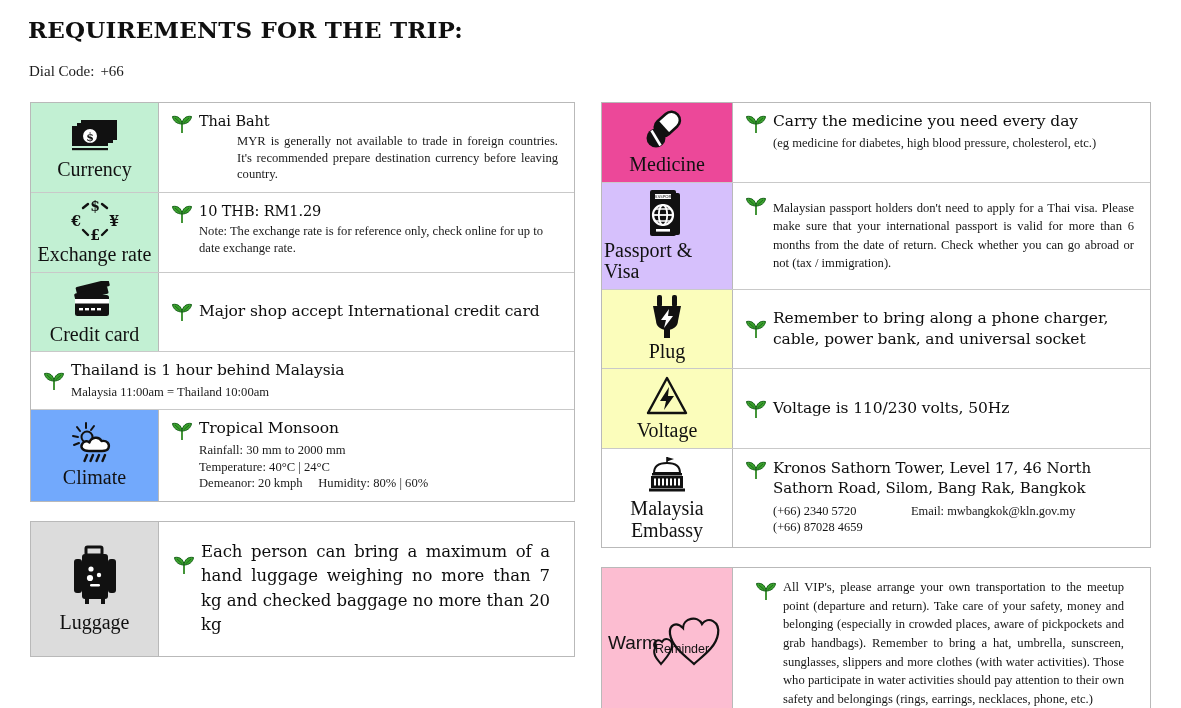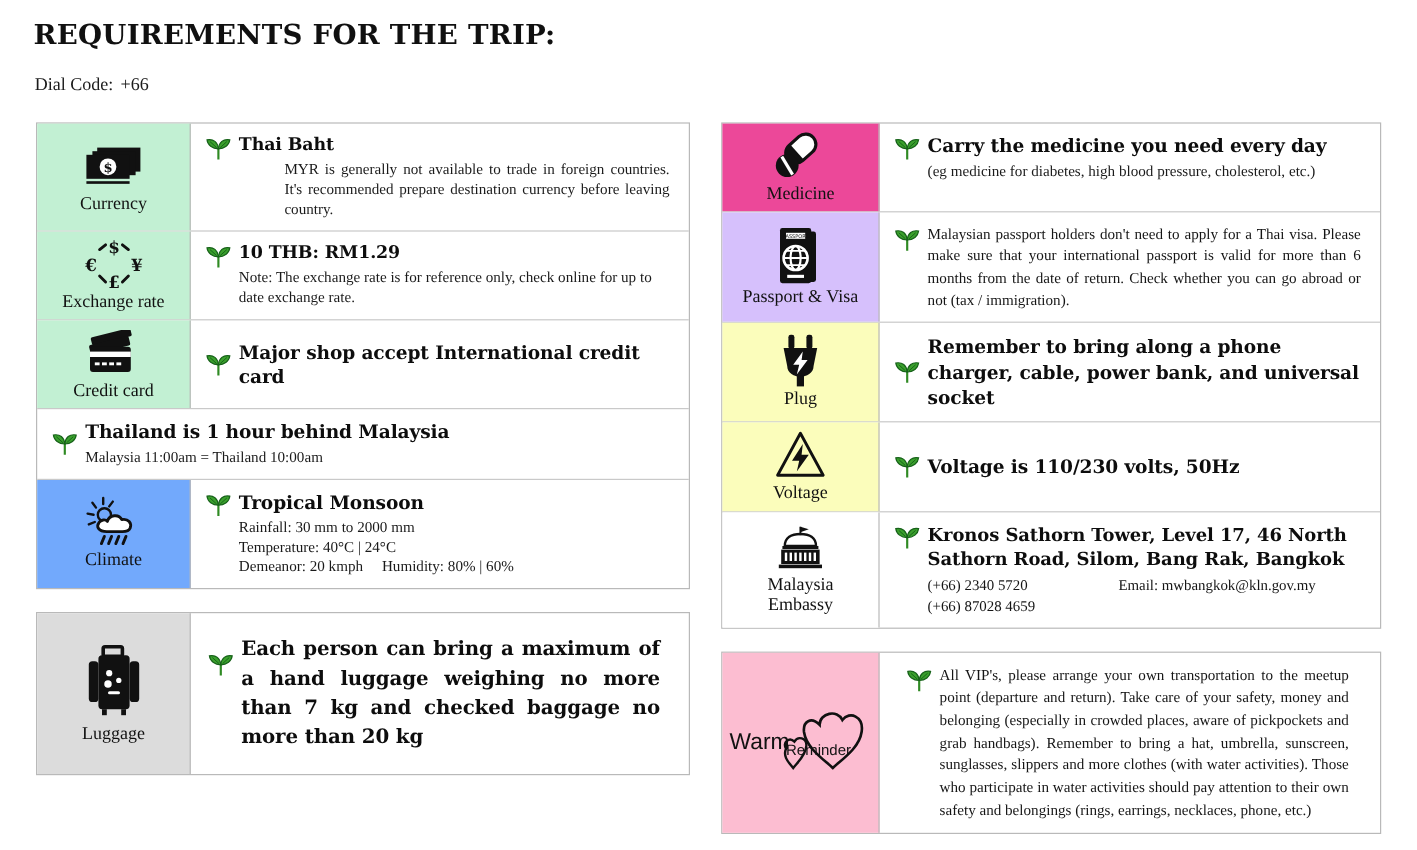--- a/index.html
+++ b/index.html
@@ -45,52 +45,52 @@
     align-items:center;justify-content:center;
     padding:6px 2px 6px 2px;
     box-sizing:border-box;
   }
   .col-right .iconcell{width:131px;min-width:131px;}
   .iconcell .glyph{
     display:flex;align-items:center;justify-content:center;
     height:42px;
   }
   .iconcell .cap{
-    font-size:15px;line-height:1.08;text-align:right;
+    font-size:20px;line-height:1.08;text-align:left;
     margin-top:3px;color:#111;
   }
 
   .body{
     flex:1;display:flex;
     padding:9px 12px 9px 12px;
     box-sizing:border-box;
   }
   .leaf{
     width:28px;min-width:28px;
     padding-top:2px;
   }
   .leaf svg{display:block;}
   .textwrap{flex:1;padding-right:4px;}
 
   .head{
     font-family:"DejaVu Serif", serif;
-    font-weight:bold;font-size:14.5px;line-height:1.26;
+    font-weight:normal;font-size:14.5px;line-height:1.26;
     color:#0d0d0d;letter-spacing:-.1px;
   }
   .head.just{text-align:justify;}
   .sub{
     font-size:12.6px;line-height:1.32;color:#1a1a1a;margin-top:3px;
   }
   .sub.just{text-align:justify;margin-left:38px;}
   .sub .ln{display:block;}
   .para{
     font-size:12.6px;line-height:1.45;color:#151515;text-align:justify;
   }
   .contact{margin-top:4px;font-size:12.4px;line-height:1.35;}
-  .contact .two{display:flex;gap:21px;}
+  .contact .two{display:flex;}
   .contact .two .p1{width:138px;}
 
   .wr{
     position:relative;width:118px;height:62px;
   }
   .wr .wr-warm{
     position:absolute;left:0;top:20px;
     font-family:"Liberation Sans", sans-serif;
     font-size:19px;color:#121212;
   }

